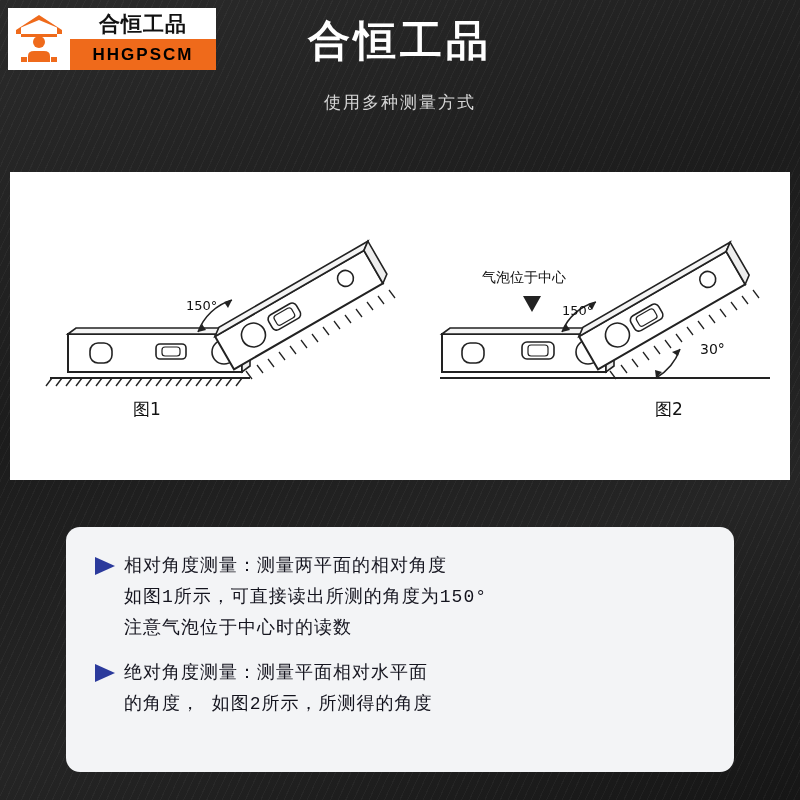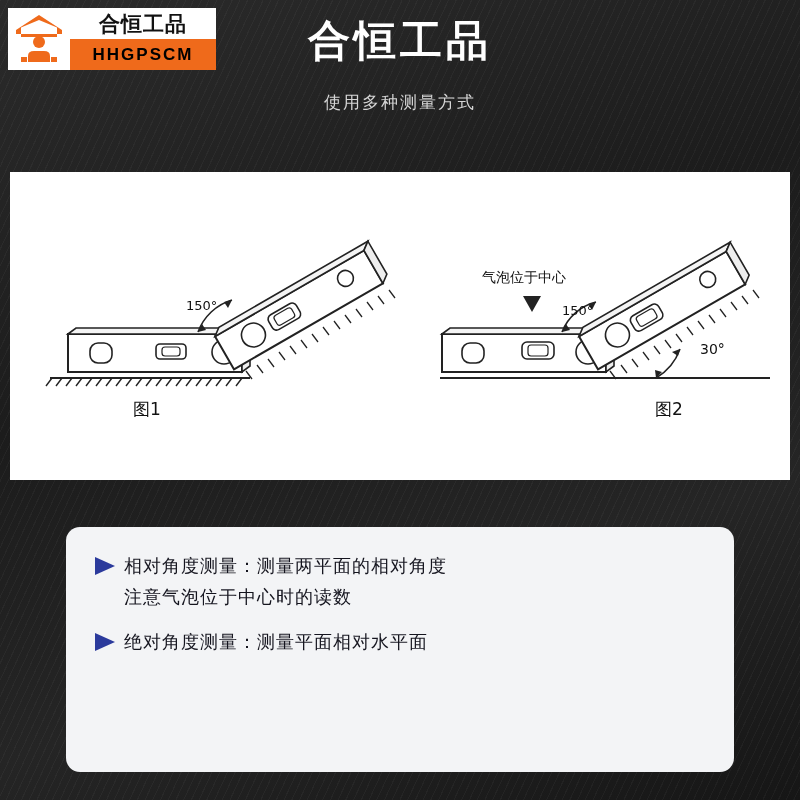--- a/index.html
+++ b/index.html
@@ -117,21 +117,21 @@
     flex: 0 0 30px;
     margin-top: 5px;
   }
   .bullet svg { display: block; }
   .note-lines {
     flex: 1;
     color: #14141e;
     font-size: 18px;
     line-height: 31px;
     letter-spacing: 1px;
-    font-family: Liberation Sans, sans-serif;
+    font-family: Liberation Mono, monospace;
   }
 </style>
 </head>
 <body>
 
 <div class="page">
 
   <div class="logo">
     <div class="logo-mark">
       <svg width="62" height="62" viewBox="0 0 62 62">
@@ -291,29 +291,31 @@
   <div class="notes">
 
     <div class="note-row">
       <span class="bullet">
         <svg width="22" height="20" viewBox="0 0 22 20">
             <polygon points="1,1 21,10 1,19" fill="#2b3a9c"></polygon>
           </svg>
       </span>
       <div class="note-lines">
         <div>相对角度测量：测量两平面的相对角度</div>
+        <div>如图1所示，可直接读出所测的角度为150°</div>
         <div>注意气泡位于中心时的读数</div>
       </div>
     </div>
 
     <div class="note-row">
       <span class="bullet">
         <svg width="22" height="20" viewBox="0 0 22 20">
             <polygon points="1,1 21,10 1,19" fill="#2b3a9c"></polygon>
           </svg>
       </span>
       <div class="note-lines">
         <div>绝对角度测量：测量平面相对水平面</div>
+        <div>的角度， 如图2所示，所测得的角度</div>
       </div>
     </div>
 
   </div>
 </div>
 
 </body></html>

